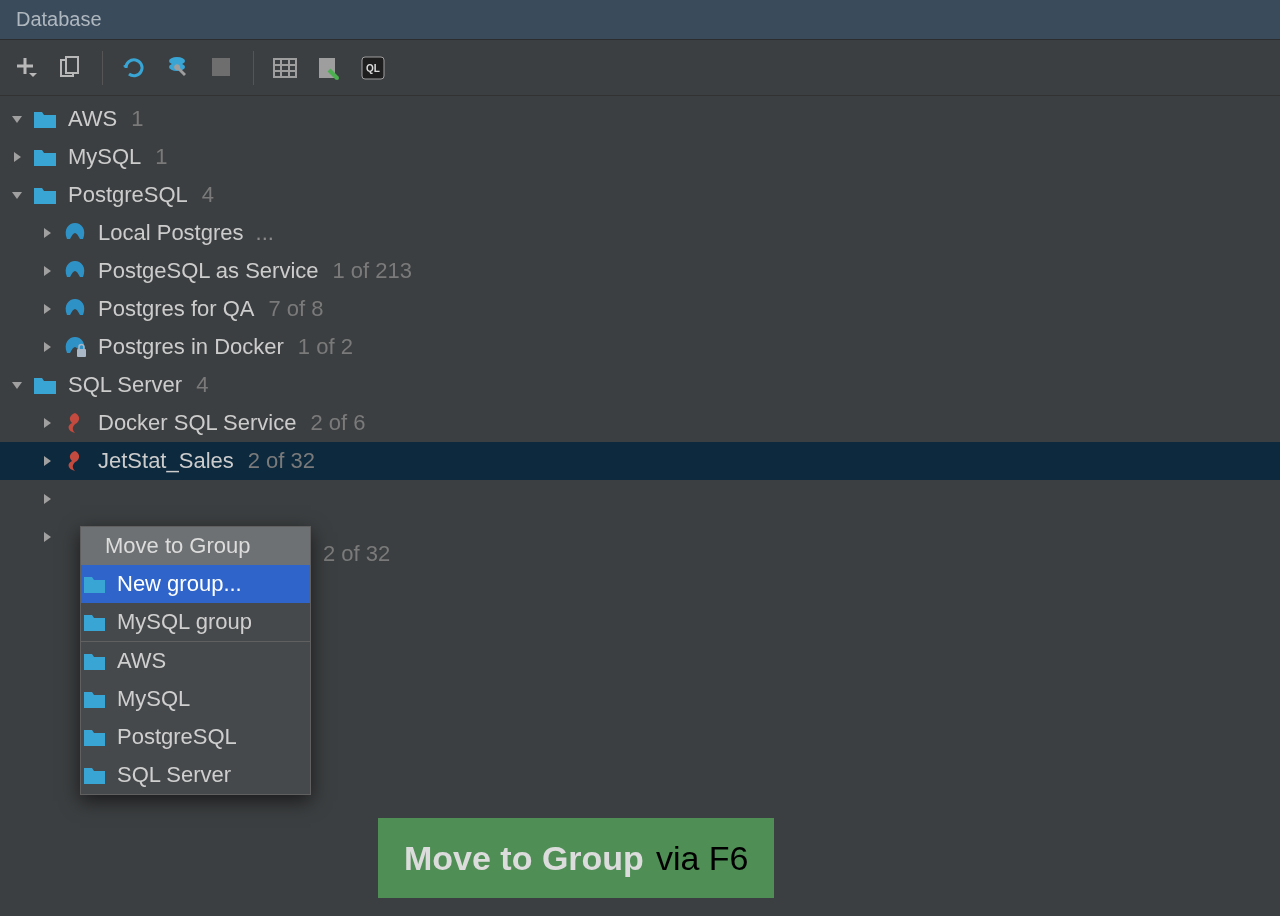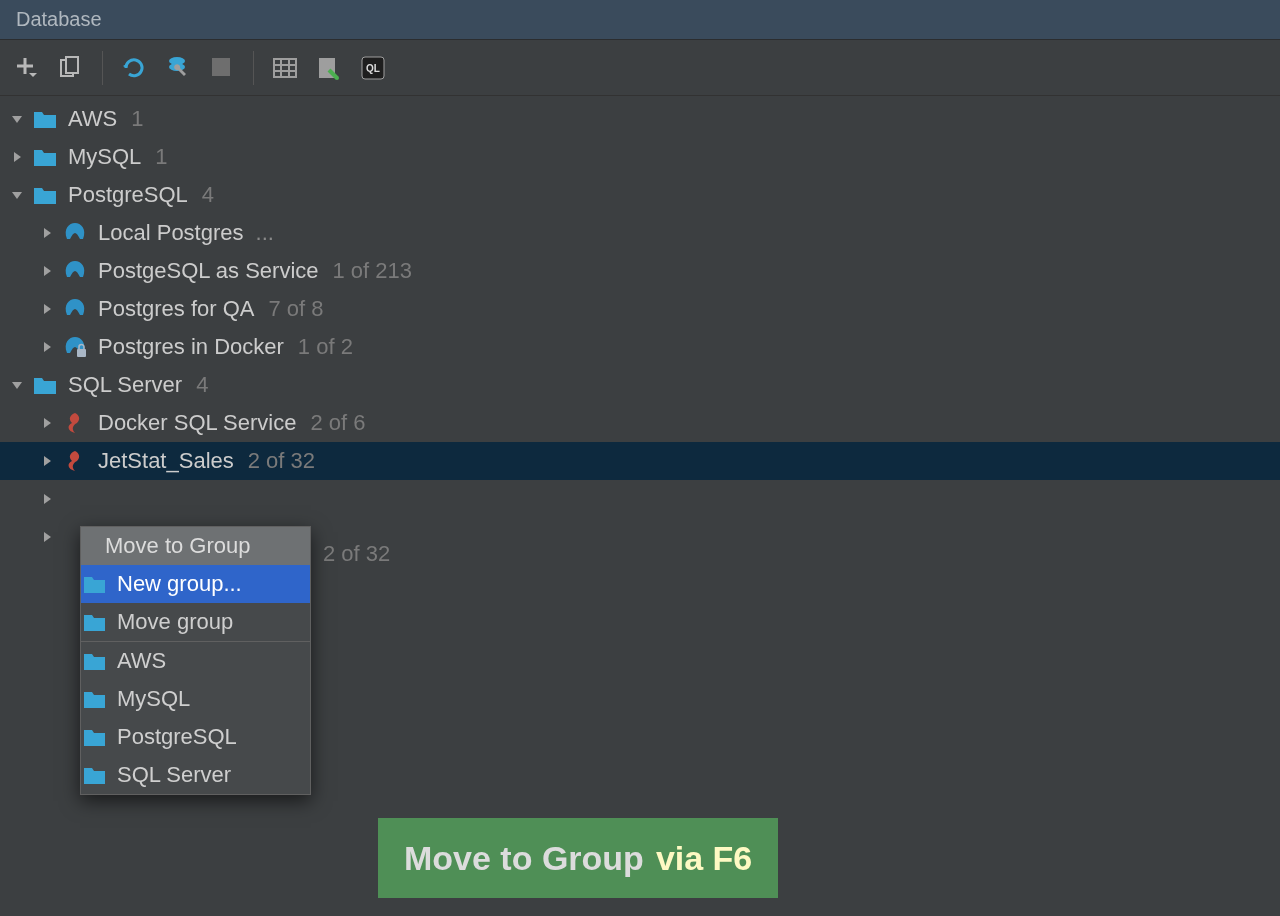--- a/index.html
+++ b/index.html
@@ -69,21 +69,21 @@
   .menu .divider { height:1px; background:#606060; }
   .overlay-badge {
     position:absolute;
     left:378px; top:818px;
     height:80px; padding:0 26px;
     background:#4f8f56;
     display:flex; align-items:center;
     font-size:34px; font-weight:600;
     color:#dcdcdc;
   }
-  .overlay-badge .tail { color:#fef9c3; font-weight:700; margin-left:12px;}
+  .overlay-badge .tail { color:#000000; font-weight:400; margin-left:12px;}
   .hidden-row-count { color:#7a7a7a; position:absolute; left:323px; top:541px; font-size:22px;}
   svg { display:block; }
   .svg-accent { fill:#39a5d5;}
 </style>
 </head>
 <body>
 
 <svg width="0" height="0" style="position:absolute">
   <defs>
     <g id="arr-down">
@@ -382,21 +382,21 @@
         </svg>
       </span>
     <span>New group...</span>
   </div>
   <div class="mi">
     <span class="ic">
         <svg width="23" height="21">
           <use href="#folder-lg"></use>
         </svg>
       </span>
-    <span>Move group</span>
+    <span>MySQL group</span>
   </div>
   <div class="divider"></div>
   <div class="mi">
     <span class="ic">
         <svg width="23" height="21">
           <use href="#folder-lg"></use>
         </svg>
       </span>
     <span>AWS</span>
   </div>

